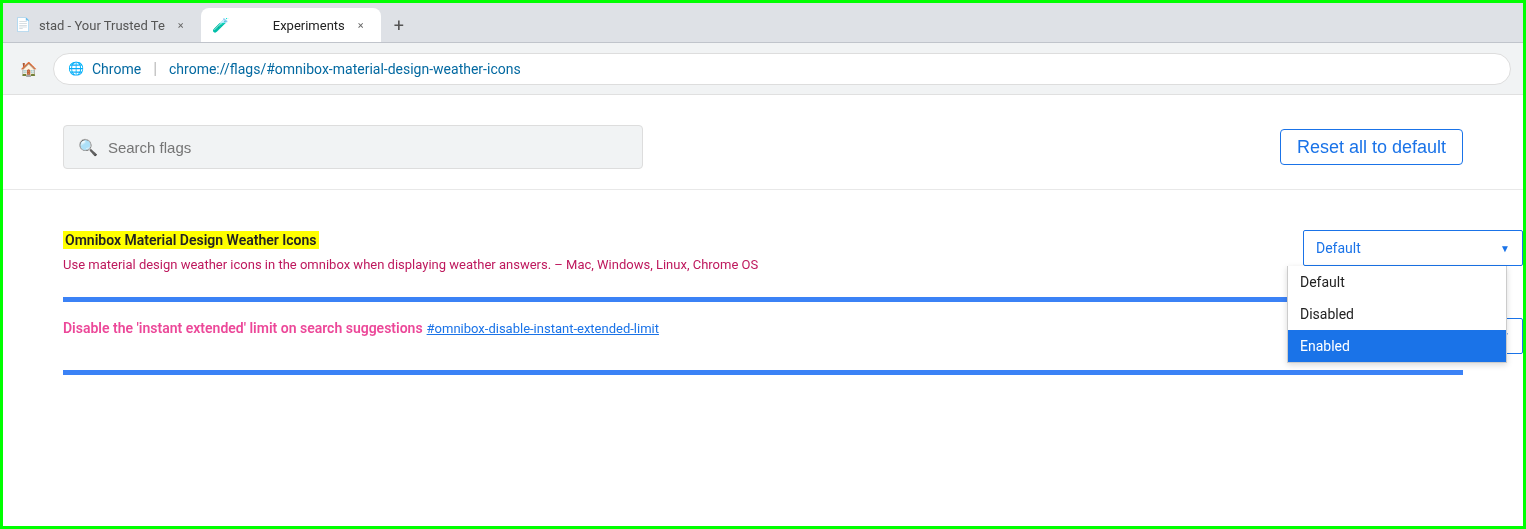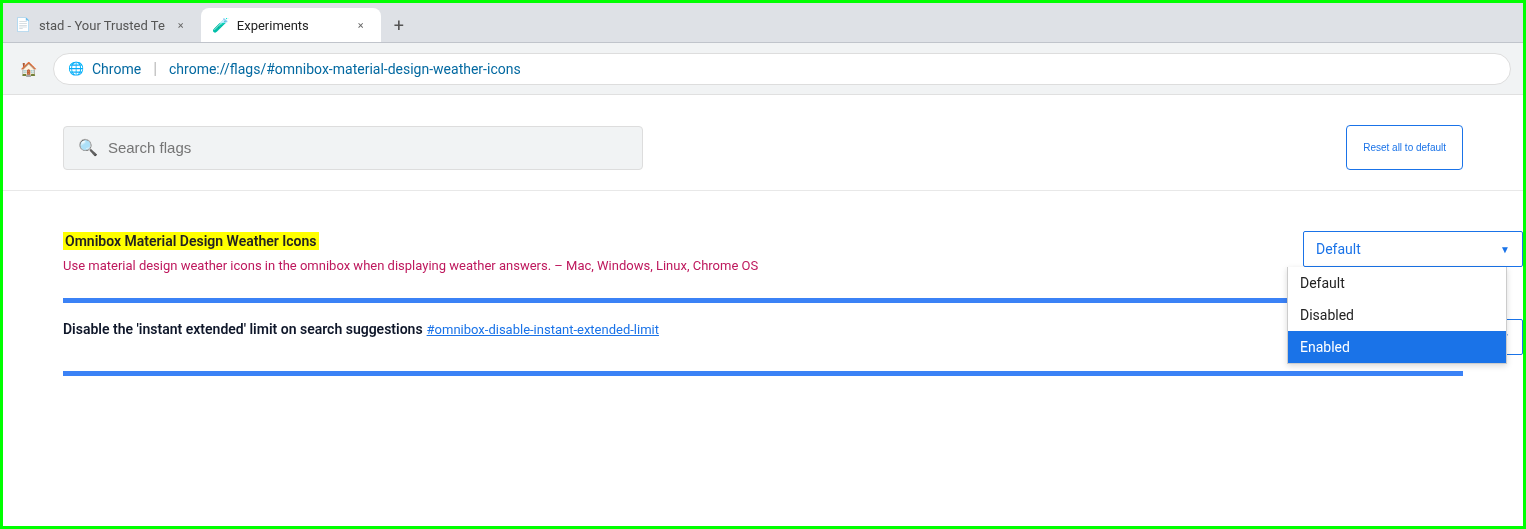--- a/index.html
+++ b/index.html
@@ -41,20 +41,21 @@
     }
     .tab.active {
       background: #fff;
       color: #222;
     }
     .tab-title {
       flex: 1;
       overflow: hidden;
       text-overflow: ellipsis;
       white-space: nowrap;
+      text-align: right;
     }
     .tab-close {
       width: 16px;
       height: 16px;
       border-radius: 50%;
       display: flex;
       align-items: center;
       justify-content: center;
       font-size: 11px;
       color: #666;
@@ -155,27 +156,27 @@
     }
     .search-input {
       border: none;
       background: transparent;
       font-size: 15px;
       color: #0369a1;
       outline: none;
       width: 100%;
     }
     .reset-btn {
-      height: 45px;
+      height: 36px;
       padding: 0 16px;
       border: 1.5px solid #1a73e8;
       border-radius: 4px;
       background: #fff;
       color: #1a73e8;
-      font-size: 10px;
+      font-size: 18px;
       cursor: pointer;
       white-space: nowrap;
     }
 
     
     .flags-list {
       padding: 0 60px;
     }
     .flag-entry {
       display: flex;
@@ -184,21 +185,21 @@
       padding: 16px 0;
       border-bottom: 5px solid #3b82f6;
       gap: 40px;
     }
     .flag-info {
       flex: 1;
     }
     .flag-name {
       font-size: 14px;
       font-weight: 600;
-      color: #0f172a;
+      color: #ec4899;
       margin-bottom: 6px;
       display: inline-block;
     }
     .flag-name.highlighted {
       background: #ffff00;
       color: #222;
       padding: 1px 2px;
     }
     .flag-desc {
       font-size: 13px;

